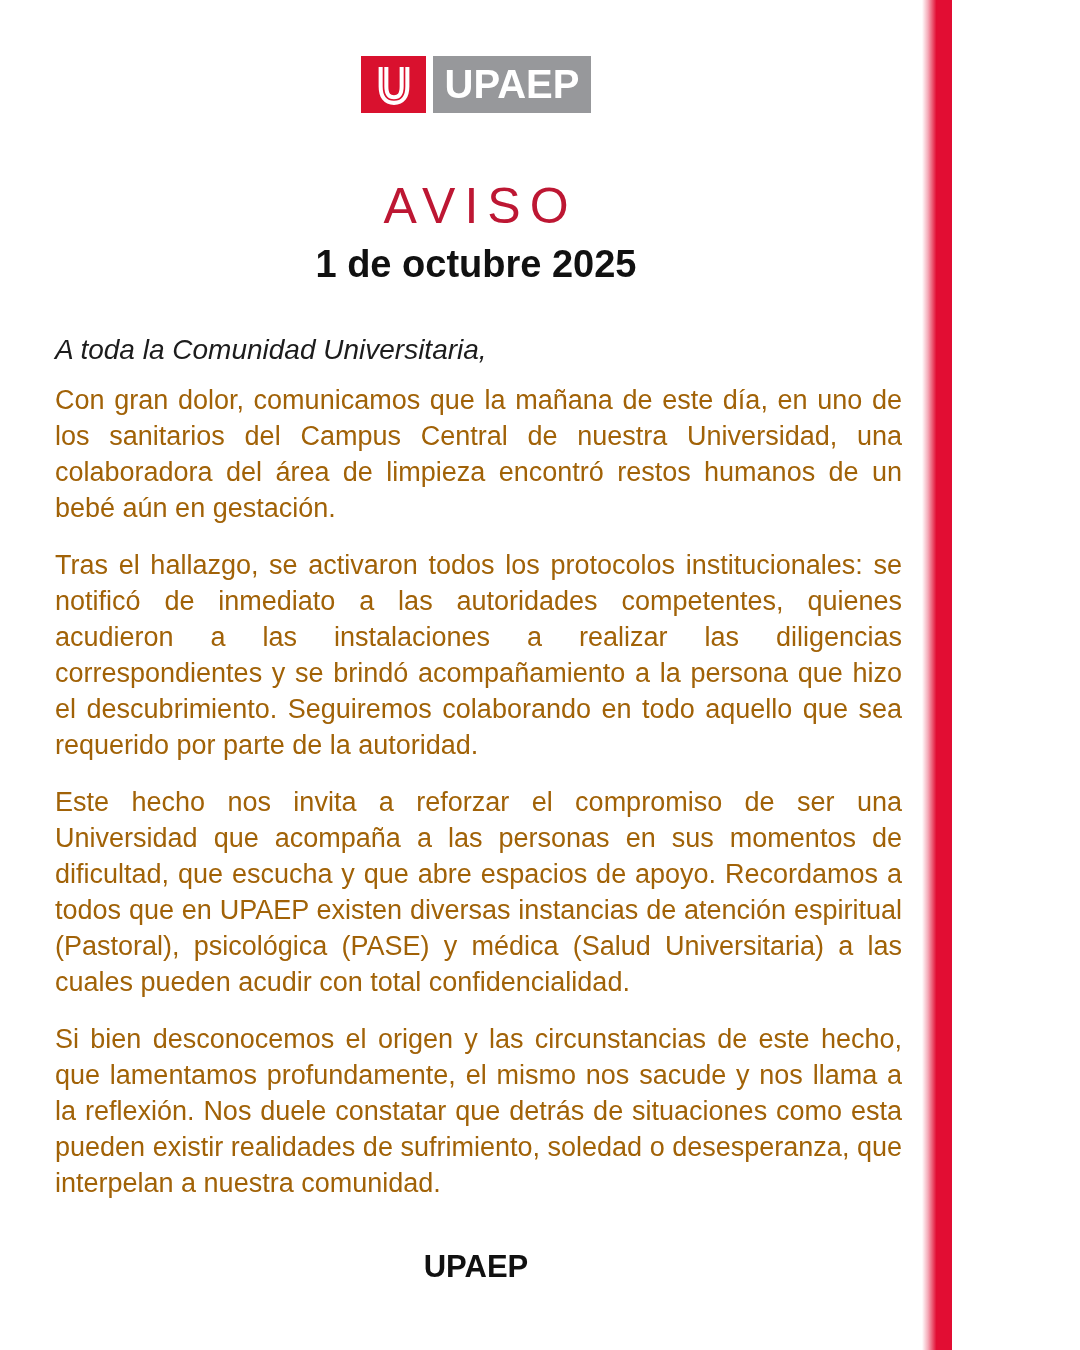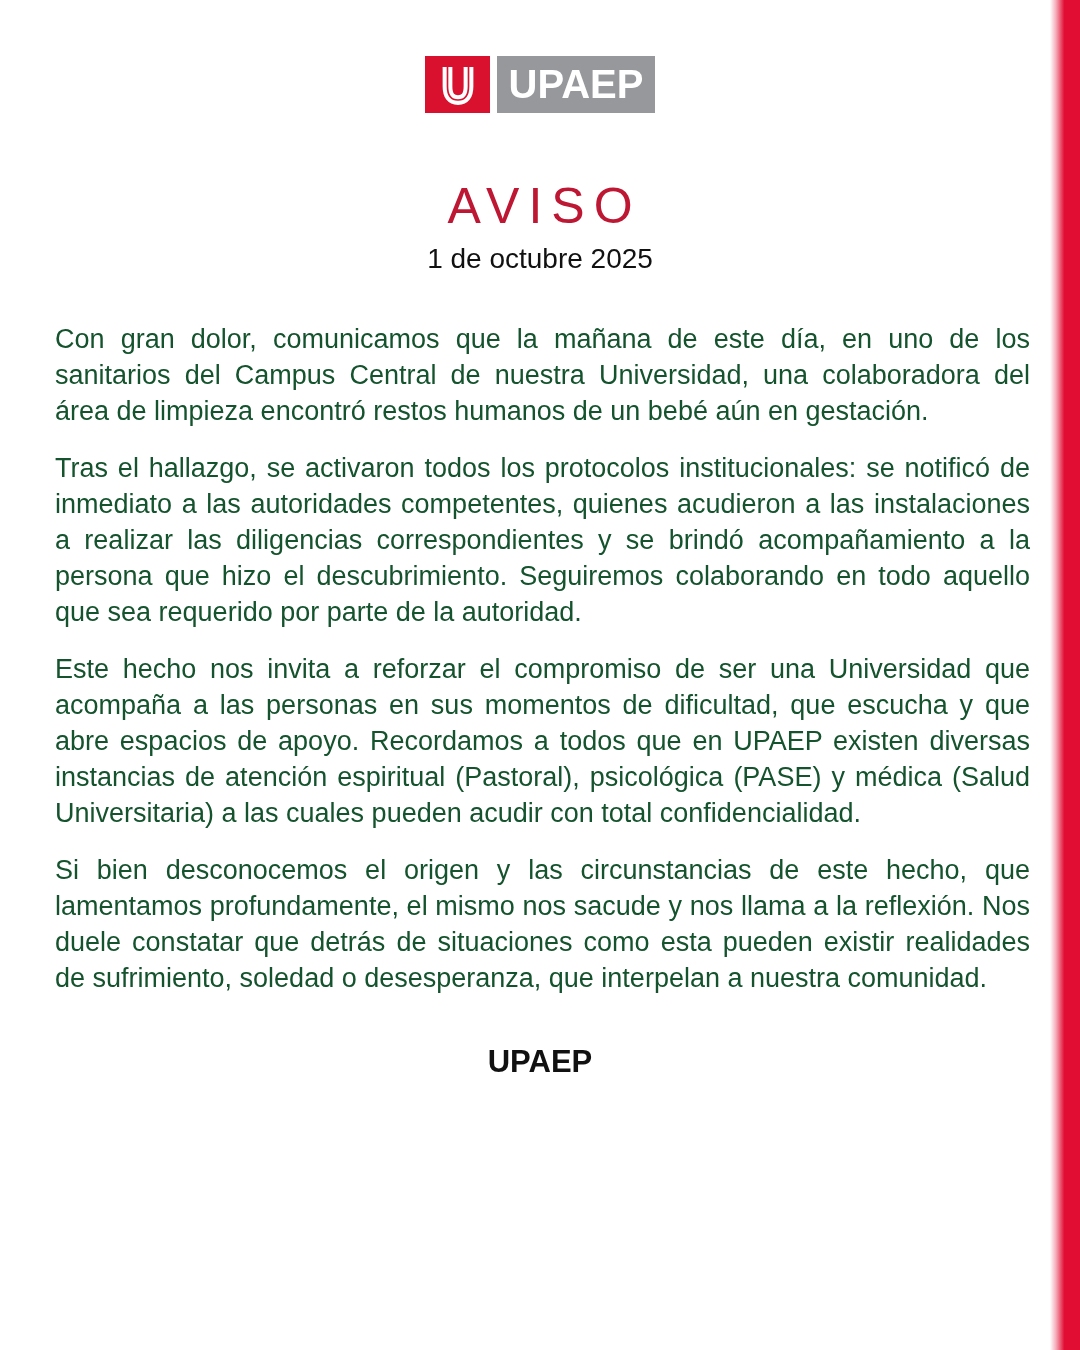--- a/index.html
+++ b/index.html
@@ -2,21 +2,21 @@
 <html lang="es"><head>
 <meta charset="utf-8">
 <style>
   html, body {
     margin: 0;
     padding: 0;
     background: #ffffff;
   }
   .page {
     position: relative;
-    width: 1080px;
+    width: 952px;
     height: 1350px;
     background: #ffffff;
     overflow: hidden;
     font-family: "Liberation Sans", sans-serif;
     color: #1c1c1c;
   }
   
   .accent-bar {
     position: absolute;
     top: 0;
@@ -66,42 +66,42 @@
     text-align: center;
     font-size: 50px;
     font-weight: 400;
     letter-spacing: 9px;
     color: #bd1733;
     text-indent: 9px; 
   }
   .notice-date {
     margin: 8px 0 16px 0;
     text-align: center;
-    font-size: 28px;
-    font-weight: 400;
+    font-size: 38px;
+    font-weight: 700;
     color: #111111;
   }
   
   .letter {
     padding: 0 50px 0 55px;
     margin-top: 46px;
   }
   .salutation {
     font-style: italic;
     font-size: 28px;
     line-height: 36px;
     margin: 0 0 14px 0;
     color: #1c1c1c;
   }
   .para {
     font-size: 27px;
     line-height: 36px;
     text-align: justify;
     margin: 0 0 21px 0;
-    color: #14532d;
+    color: #a16207;
   }
   .para:last-child {
     margin-bottom: 0;
   }
   
   .signature {
     margin-top: 48px;
     text-align: center;
     font-size: 31px;
     font-weight: 700;
@@ -125,20 +125,21 @@
       </div>
       <div class="logo-wordmark">UPAEP</div>
     </div>
   </header>
 
   <h1 class="notice-title">AVISO</h1>
 
   <div class="notice-date">1 de octubre 2025</div>
 
   <main class="letter">
+    <p class="salutation">A toda la Comunidad Universitaria,</p>
 
     <p class="para">Con gran dolor, comunicamos que la mañana de este día, en uno de los sanitarios del Campus Central de nuestra Universidad, una colaboradora del área de limpieza encontró restos humanos de un bebé aún en gestación.</p>
 
     <p class="para">Tras el hallazgo, se activaron todos los protocolos institucionales: se notificó de inmediato a las autoridades competentes, quienes acudieron a las instalaciones a realizar las diligencias correspondientes y se brindó acompañamiento a la persona que hizo el descubrimiento. Seguiremos colaborando en todo aquello que sea requerido por parte de la autoridad.</p>
 
     <p class="para">Este hecho nos invita a reforzar el compromiso de ser una Universidad que acompaña a las personas en sus momentos de dificultad, que escucha y que abre espacios de apoyo. Recordamos a todos que en UPAEP existen diversas instancias de atención espiritual (Pastoral), psicológica (PASE) y médica (Salud Universitaria) a las cuales pueden acudir con total confidencialidad.</p>
 
     <p class="para">Si bien desconocemos el origen y las circunstancias de este hecho, que lamentamos profundamente, el mismo nos sacude y nos llama a la reflexión. Nos duele constatar que detrás de situaciones como esta pueden existir realidades de sufrimiento, soledad o desesperanza, que interpelan a nuestra comunidad.</p>
 
   </main>

